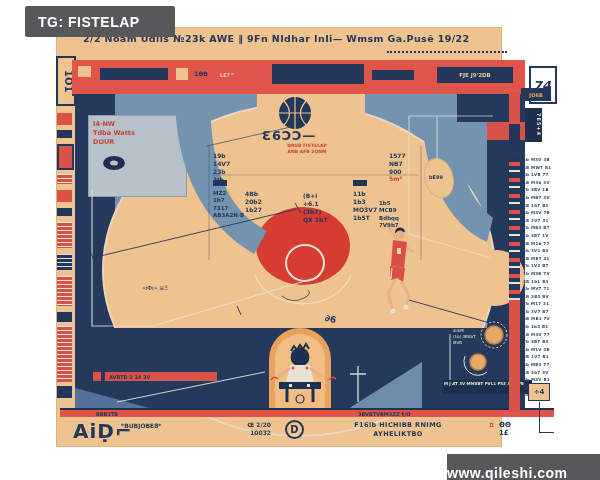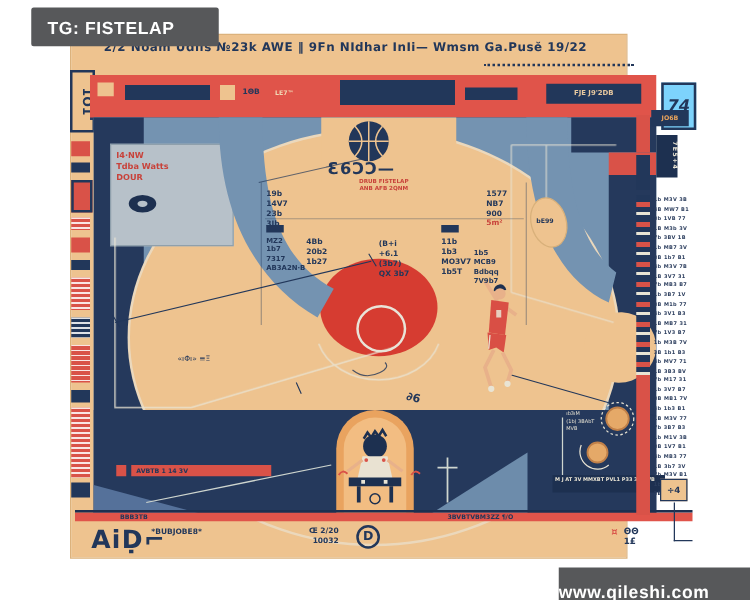--- a/index.html
+++ b/index.html
@@ -208,24 +208,26 @@
     <span class="abs navy bold" style="left:36px;top:1px;font-size:5px">BBB3TB</span>
     <span class="abs navy bold" style="left:298px;top:1px;font-size:5px">3BVBTVBM3ZZ  ¶/O</span>
   </div>
   <div class="abs" style="left:3px;top:380px;width:494px;height:2px;background:#1d3050"></div>
 
   <div class="abs navy bold" style="left:16px;top:391px;font-size:20px;letter-spacing:1px">AiḌ⌐</div>
   <div class="abs navy bold" style="left:64px;top:394px;font-size:6px">*BUBJOBE8*</div>
   <div class="abs navy bold pre" style="left:162px;top:393px;width:52px;font-size:6px;text-align:right;line-height:1.3">Œ 2/20
 10032</div>
   <div class="abs dmark" style="left:228px;top:392px">D</div>
+  <div class="abs navy bold pre" style="left:255px;top:393px;width:172px;font-size:6.5px;text-align:center;line-height:1.4;letter-spacing:.4px">F16lb HICHIBB RNIMG
+AYHELIKTBO</div>
   <div class="abs bold" style="left:432px;top:393px;font-size:8px;color:#d95248">¤</div>
   <div class="abs navy bold" style="left:442px;top:393px;font-size:7px">ΘΘ 1£</div>
 
-  <div class="abs navy bold" style="left:472px;top:38px;width:24px;height:34px;border:2.5px solid #22375a;background:#7dd3fc;
+  <div class="abs navy bold" style="left:472px;top:38px;width:24px;height:34px;border:2.5px solid #22375a;background:#ffffff;
        display:flex;align-items:center;justify-content:center;font-size:13px;font-style:italic">74</div>
   <div class="abs" style="left:464px;top:60px;width:30px;height:13px;background:#22375a;display:flex;align-items:center;justify-content:center">
     <span style="font-size:5px;color:#e8a35c;font-weight:bold">JO6B</span>
   </div>
   <div class="abs bold" style="left:468px;top:80px;width:17px;height:34px;background:#1d3050;color:#e9e4d4;
        writing-mode:vertical-rl;font-size:5px;letter-spacing:1px;text-align:center">7E5+4</div>
   <div class="abs ls-red" style="left:452px;top:64px;width:11px;height:30px"></div>
   <div class="abs ls-navy" style="left:452px;top:96px;width:11px;height:28px"></div>
   <div class="abs" style="left:452px;top:128px;width:11px;height:144px;background:repeating-linear-gradient(to bottom,#22375a 0 6px,#d95248 6px 10px,#22375a 10px 14px,#e9e4d4 14px 16px)"></div>
   <div class="abs" style="left:452px;top:272px;width:11px;height:112px;background:#d95248"></div>

